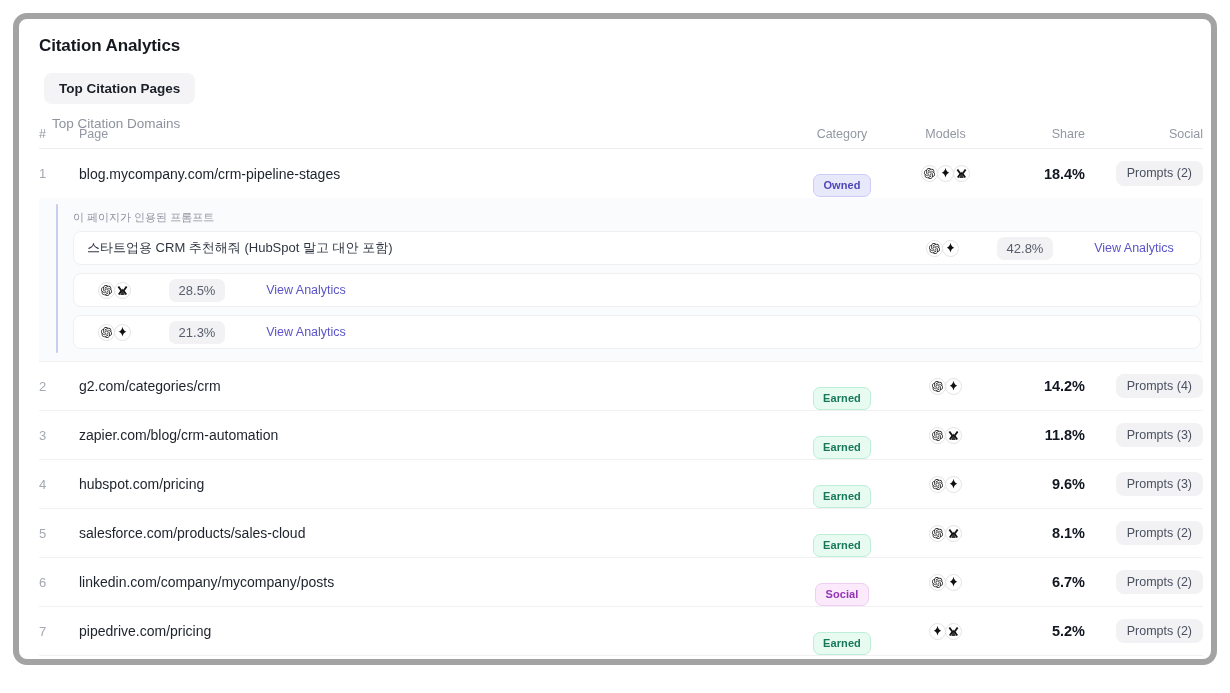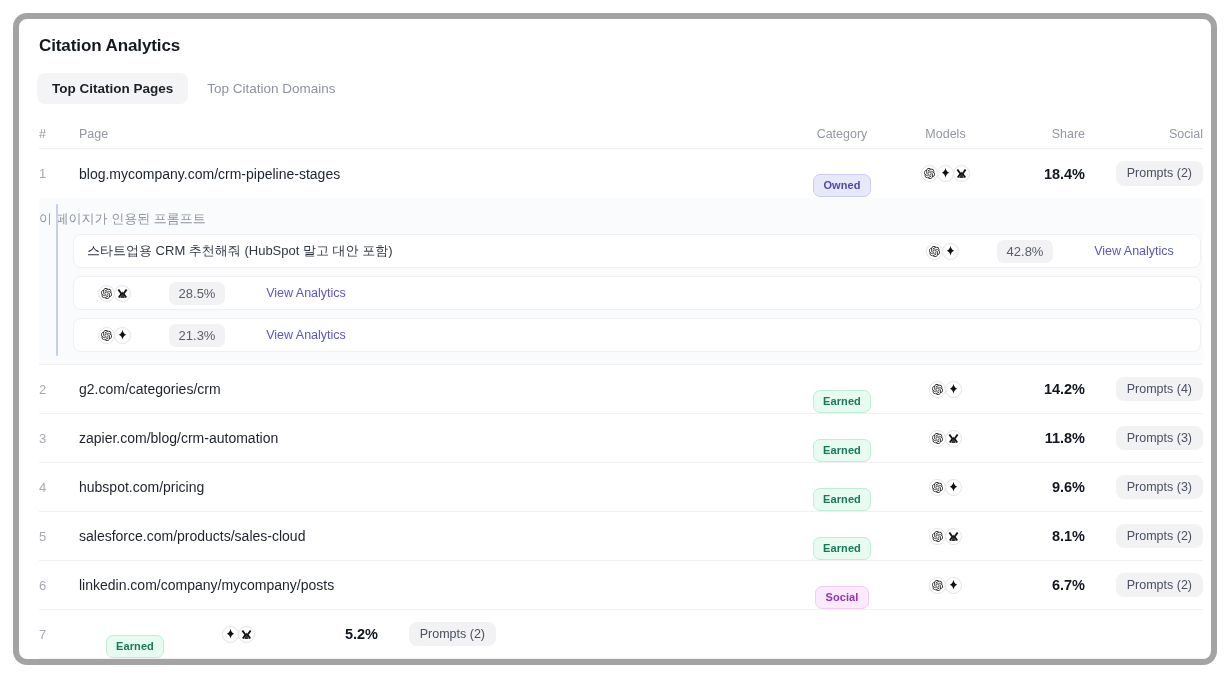--- a/index.html
+++ b/index.html
@@ -40,20 +40,21 @@
   }
 
   
   .tabs {
     position: absolute;
     left: 18px;
     top: 54px;
     display: flex;
     align-items: flex-end;
     gap: 4px;
+    flex-direction: column;
   }
   .tab {
     font-size: 13.5px;
     padding: 8px 15px;
     border-radius: 8px;
     color: #8d929c;
     cursor: pointer;
     white-space: nowrap;
     background: transparent;
     border: none;
@@ -169,21 +170,22 @@
   .accent {
     position: absolute;
     left: 17px;
     top: 6px;
     bottom: 8px;
     width: 2px;
     background: #c9cdf0;
     border-radius: 2px;
   }
   .expanded-label {
-    font-size: 13px;
+    margin-left: 34px;
+    font-size: 11px;
     color: #8f94a0;
     padding: 4px 0 6px 0;
   }
   .prompt-row {
     margin-left: 34px;
     margin-right: 2px;
     height: 34px;
     background: #ffffff;
     border: 1px solid #f0f0f3;
     border-radius: 8px;
@@ -452,20 +454,21 @@
               </svg>
             </span>
           </div>
           <div class="col-share">6.7%</div>
           <div class="col-prompts">
             <span class="pill">Prompts (2)</span>
           </div>
         </div>
         <div class="row data-row last">
           <div class="col-num">7</div>
+          <div class="col-page">pipedrive.com/pricing</div>
           <div class="col-cat">
             <span class="badge badge-earned">Earned</span>
           </div>
           <div class="col-models">
             <span class="micon">
               <svg width="13" height="13" viewBox="0 0 24 24" aria-hidden="true">
                 <path fill="#111111" d="M12 1.5c.9 4.6 2.7 7.7 6.9 9-4.2 1.3-6 4.4-6.9 9-.9-4.6-2.7-7.7-6.9-9 4.2-1.3 6-4.4 6.9-9Z"></path>
               </svg>
             </span>
             <span class="micon">

